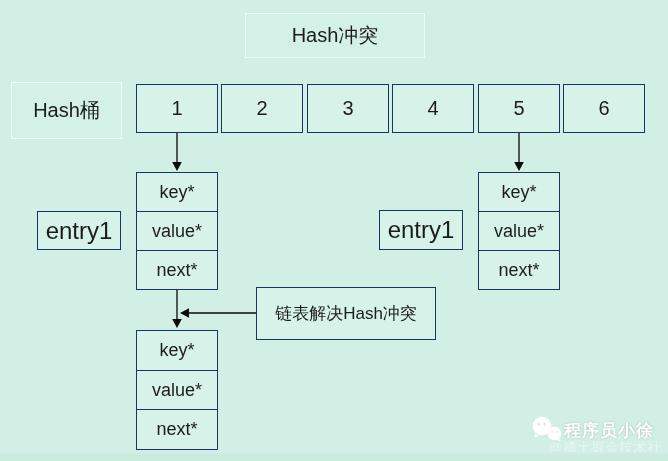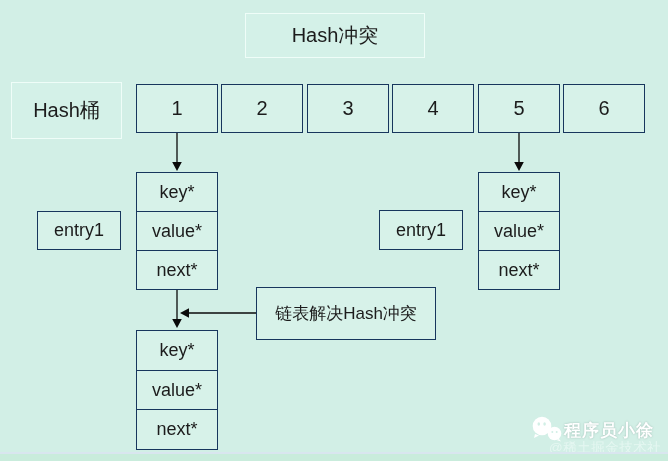--- a/index.html
+++ b/index.html
@@ -20,21 +20,21 @@
   .bucket{top:84px;width:82px;height:49px;font-size:20px;}
   .stack{
     position:absolute;width:82px;display:flex;flex-direction:column;
     box-sizing:border-box;border:1.5px solid #17365d;background:#d7f2e9;
   }
   .cell{
     flex:1;display:flex;align-items:center;justify-content:center;
     font-size:18px;box-sizing:border-box;
   }
   .cell + .cell{border-top:1.5px solid #17365d;}
-  .entry-label{width:84px;height:40px;font-size:18px;}
+  .entry-label{width:84px;height:40px;font-size:24px;}
   .annotation{left:256px;top:287px;width:180px;height:53px;font-size:17px;}
   .arrow-layer{position:absolute;left:0;top:0;pointer-events:none;}
   .watermark{position:absolute;left:0;top:0;width:668px;height:461px;pointer-events:none;}
   .wm-icon{position:absolute;left:531px;top:416px;width:32px;height:26px;}
   .wm-name{
     position:absolute;left:564px;top:419px;font-size:17px;font-weight:bold;
     color:#ffffff;letter-spacing:1px;text-shadow:0 0 2px rgba(60,90,80,0.35);
   }
   .wm-community{
     position:absolute;left:549px;top:439px;font-size:13.5px;

